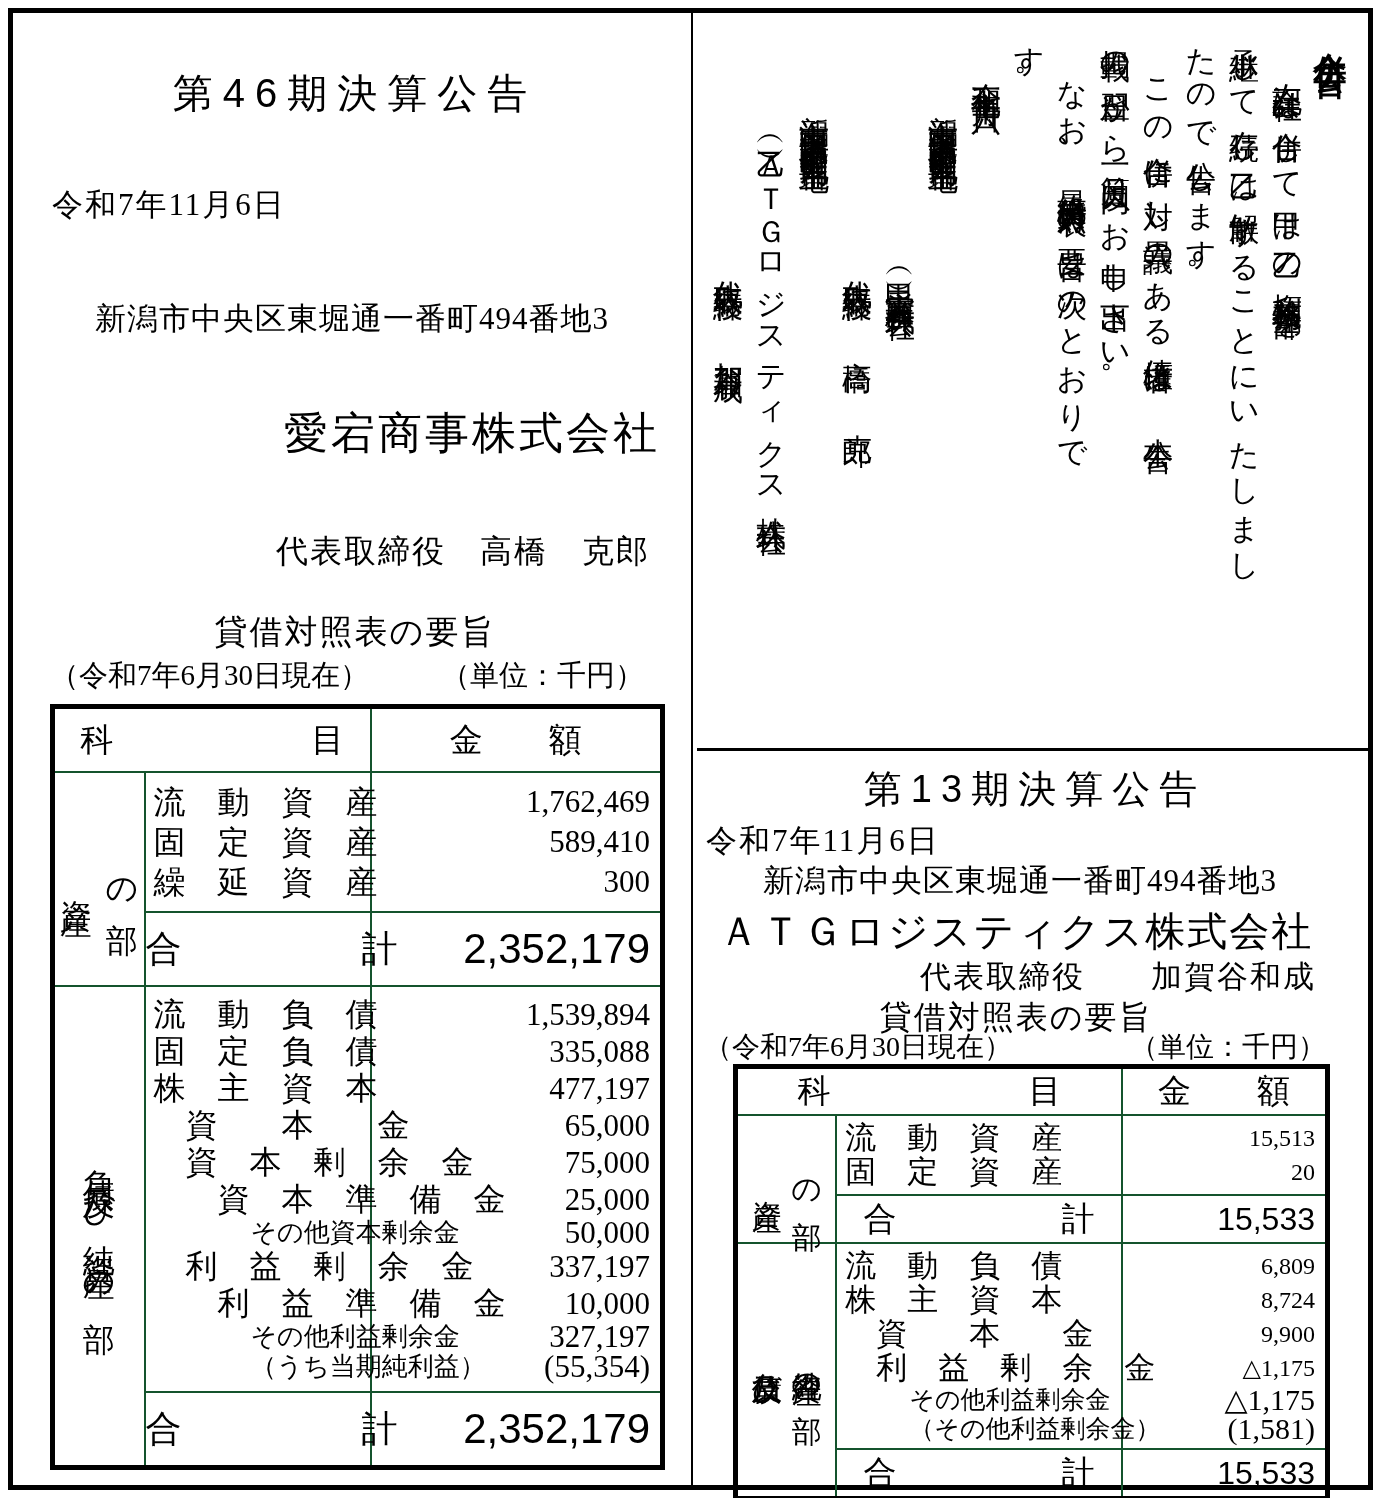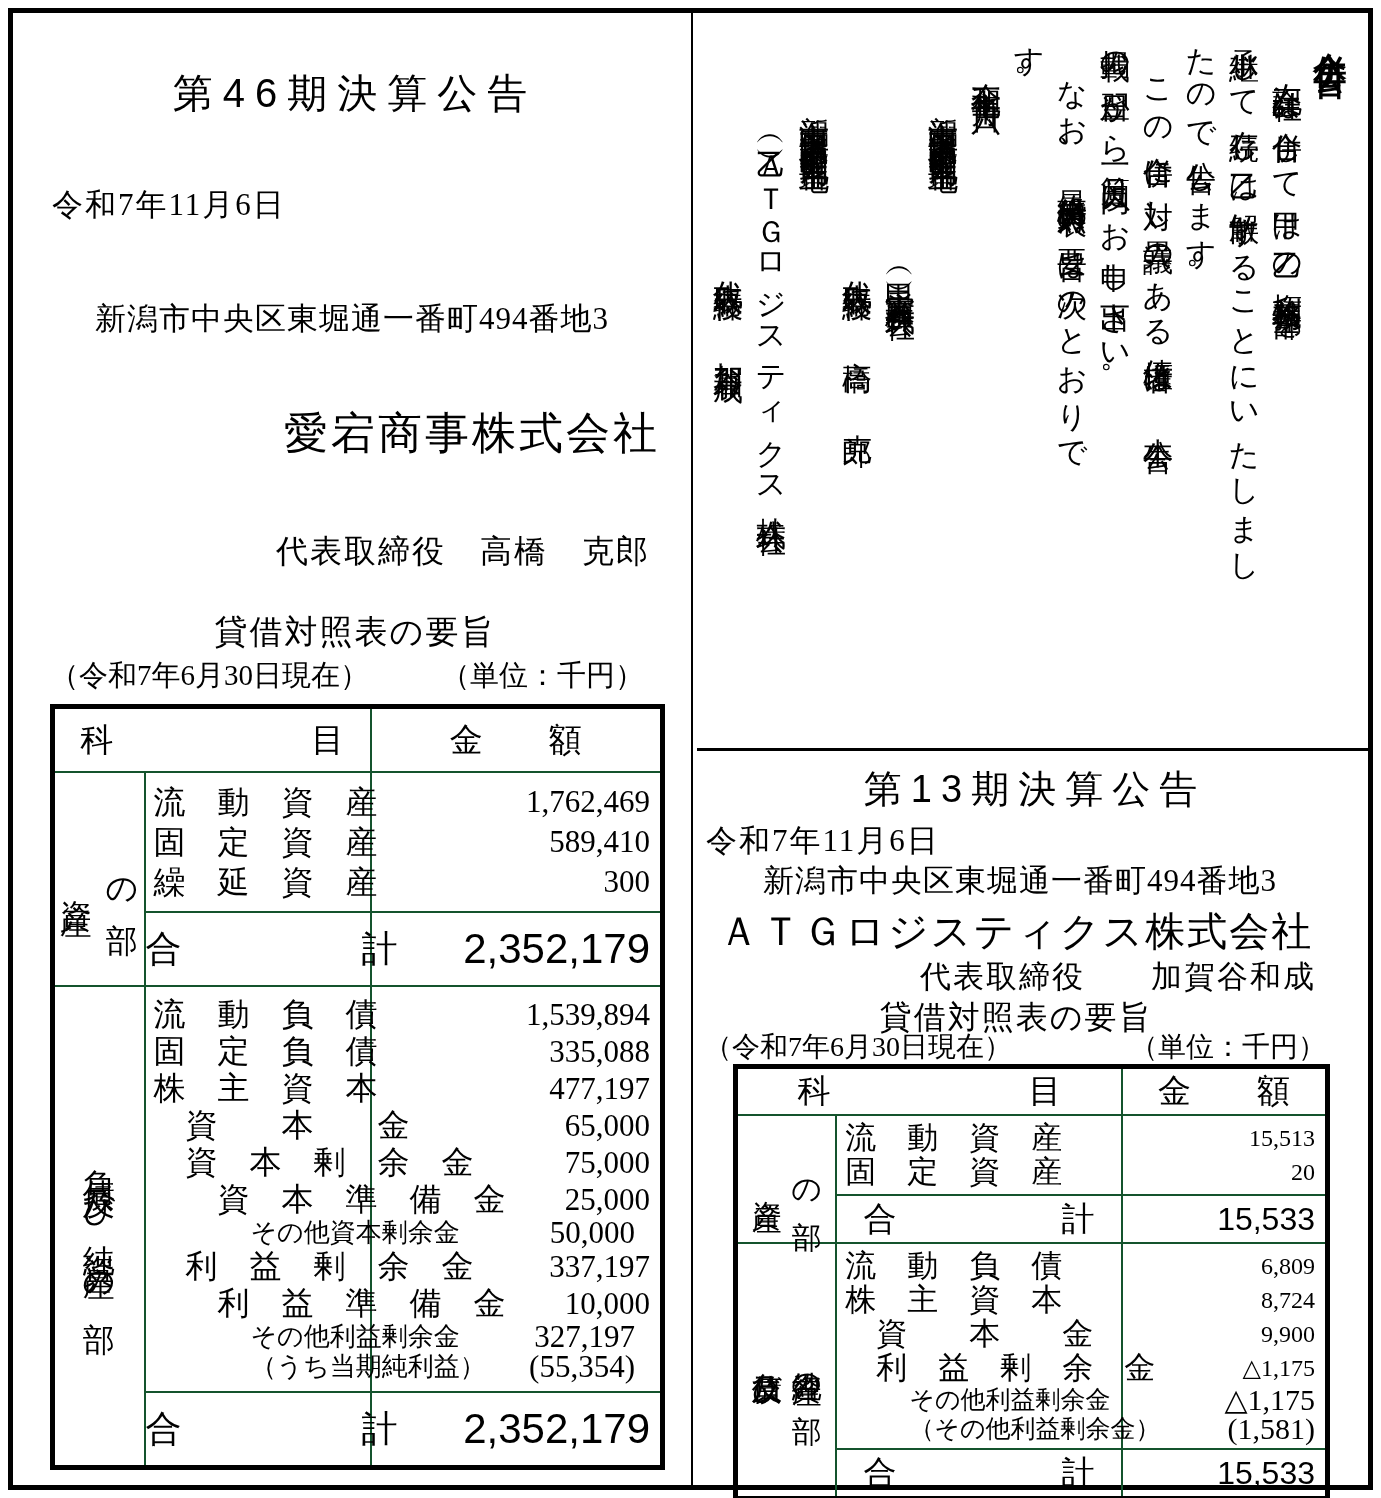--- a/index.html
+++ b/index.html
@@ -35,21 +35,21 @@
 
   .bs .hdr{text-align:center;font-size:33px;}
   .bs-left .hdr{height:62px;}
   .bs-right .hdr{height:42px;}
 
   .items{vertical-align:middle;border-radius:23px;}
   .items .ln{font-size:32px;line-height:40px;padding-left:8px;white-space:pre;}
   .amounts .ln{font-size:31px;line-height:40px;text-align:right;padding-right:10px;white-space:pre;}
   .bs-left .liab .ln{line-height:37px;}
   .bs-left .ln.s{font-size:26px;line-height:30px;padding-left:105px;}
-  .bs-left .amounts .ln.s{padding-left:0;padding-right:25px;font-size:31px;}
+  .bs-left .amounts .ln.s{padding-left:0;padding-right:10px;font-size:31px;}
   .bs-left .items-pad{padding:9px 0;}
   .bs-right .ln{line-height:34px;}
   .bs-right .items .ln{font-size:31px;}
   .bs-right .amounts .ln{font-size:24px;}
   .bs-right .ln.s{font-size:25px;line-height:29px;padding-left:72px;}
   .bs-right .amounts .ln.s{padding-left:0;padding-right:10px;font-size:30px;}
   .bs-right .items-pad{padding:5px 0;}
 
   .total-label{font-size:36px;text-align:center;white-space:pre;}
   .total-amount{font-size:42px;text-align:right;padding-right:10px !important;}

